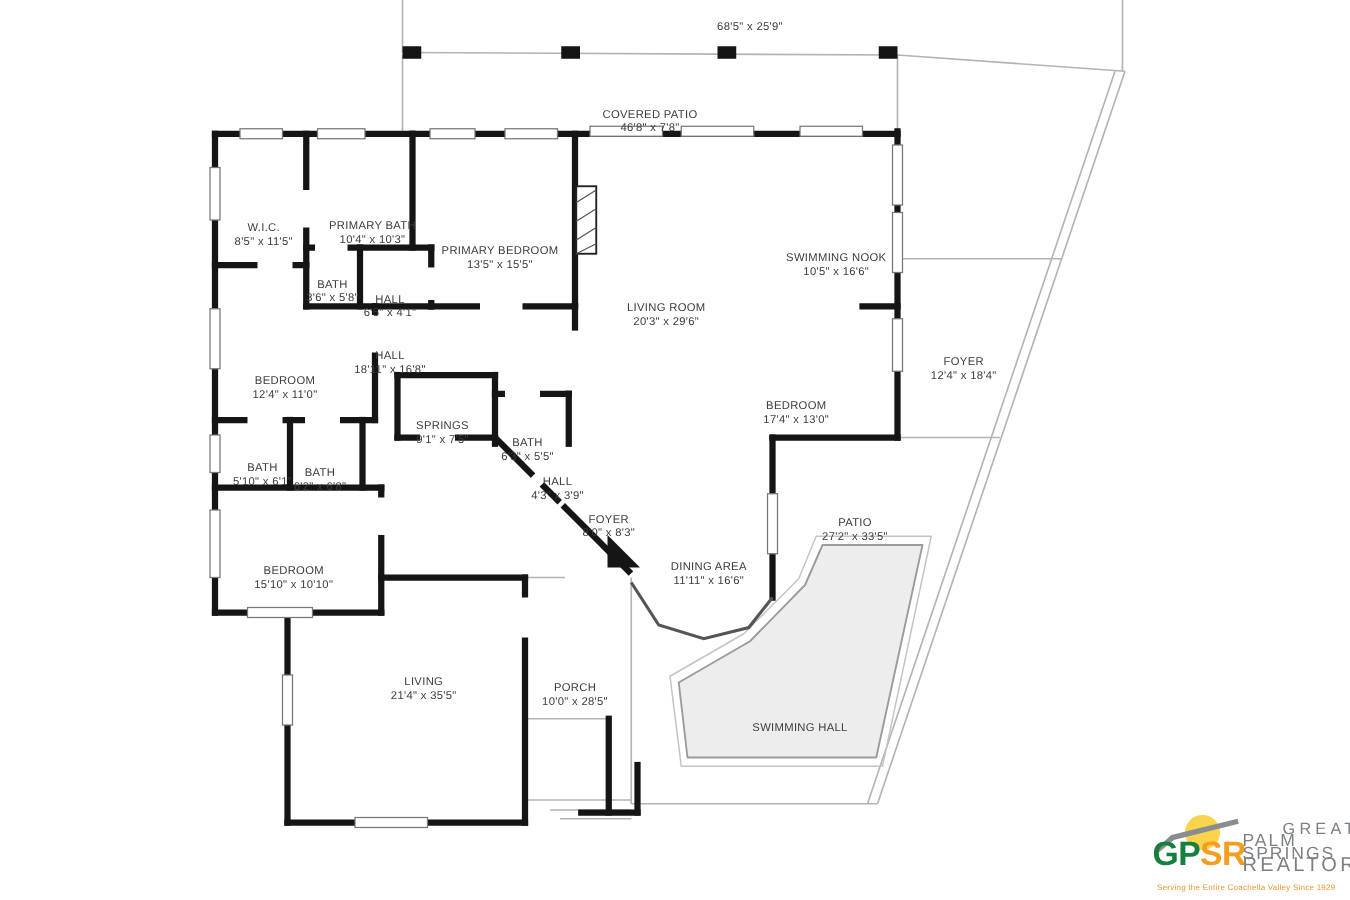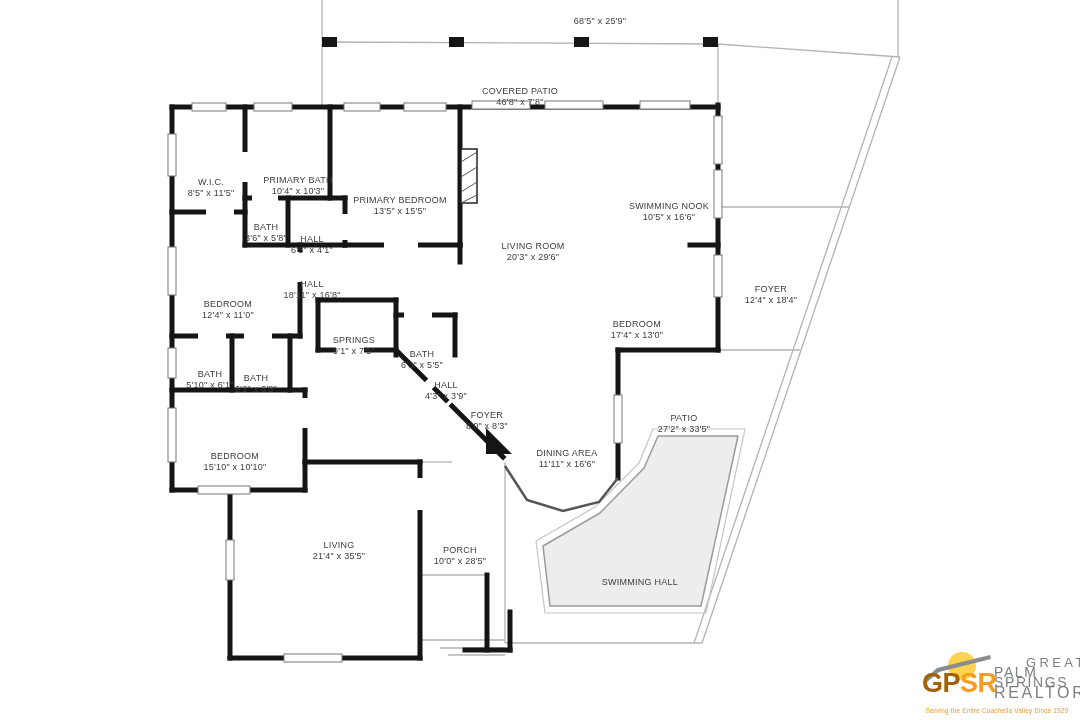--- a/index.html
+++ b/index.html
@@ -7,21 +7,21 @@
   #plan{position:relative;width:1080px;height:720px;background:#fff;}
   #plan svg{position:absolute;left:0;top:0;}
   .rl{position:absolute;transform:translateX(-50%);text-align:center;color:#3c3c3c;
       font-size:9px;line-height:10.5px;letter-spacing:.25px;white-space:nowrap;}
   .rl .nm{font-weight:400;margin-top:20px;}
   .rl .dims{font-weight:400;}
   
   .logo{position:absolute;right:4px;bottom:4px;width:158px;height:66px;}
   .logo-mark{position:absolute;left:2px;top:2px;}
   .gpsr-word{position:absolute;left:4px;top:20px;font-size:27px;font-weight:700;letter-spacing:-.5px;line-height:27px;}
-  .gpsr-word .teal{color:#a16207;}
+  .gpsr-word .teal{color:#15803d;}
   .gpsr-word .orange{color:#f59d1e;}
   .logo-lines{position:absolute;left:76px;top:7px;color:#7d8083;text-align:left;}
   .logo-lines .l1{font-size:13px;letter-spacing:3.4px;line-height:11px;margin-left:32px;}
   .logo-lines .l2{font-size:14px;letter-spacing:1.6px;line-height:9.5px;}
   .logo-lines .l3{font-size:16px;letter-spacing:2.6px;line-height:11px;}
   .tagline{position:absolute;left:0;bottom:2px;width:158px;font-size:6.4px;color:#ef972e;
            letter-spacing:.2px;text-align:center;white-space:nowrap;}
 </style>
 </head>
 <body>

